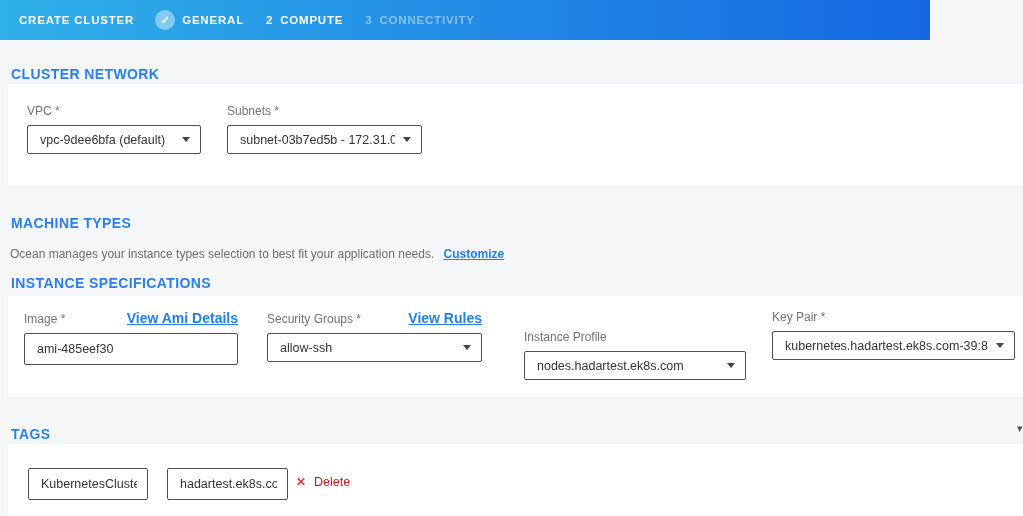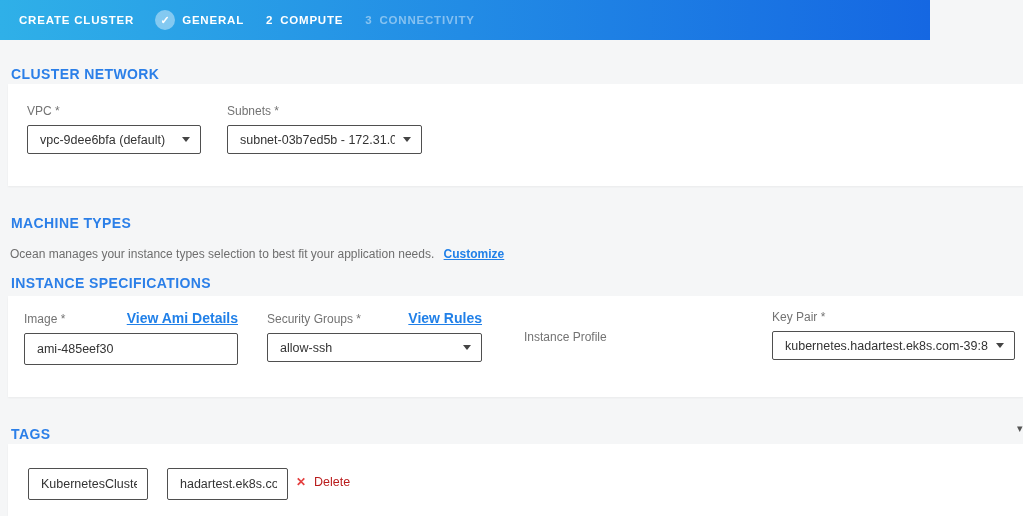--- a/index.html
+++ b/index.html
@@ -169,20 +169,24 @@
     <div class="selectbox">
       <span class="val">allow-ssh</span>
       <span class="caret"></span>
     </div>
   </div>
 
   <div class="field" style="left:516px; top:14px; width:222px;margin-top:20px;">
     <div class="label-row">
       <span class="flabel">Instance Profile</span>
     </div>
+    <div class="selectbox">
+      <span class="val">nodes.hadartest.ek8s.com</span>
+      <span class="caret"></span>
+    </div>
   </div>
 
   <div class="field" style="left:764px; top:14px; width:243px;">
     <div class="label-row">
       <span class="flabel">Key Pair *</span>
     </div>
     <div class="selectbox">
       <span class="val">kubernetes.hadartest.ek8s.com-39:84:a5:99:b...</span>
       <span class="caret"></span>
     </div>

